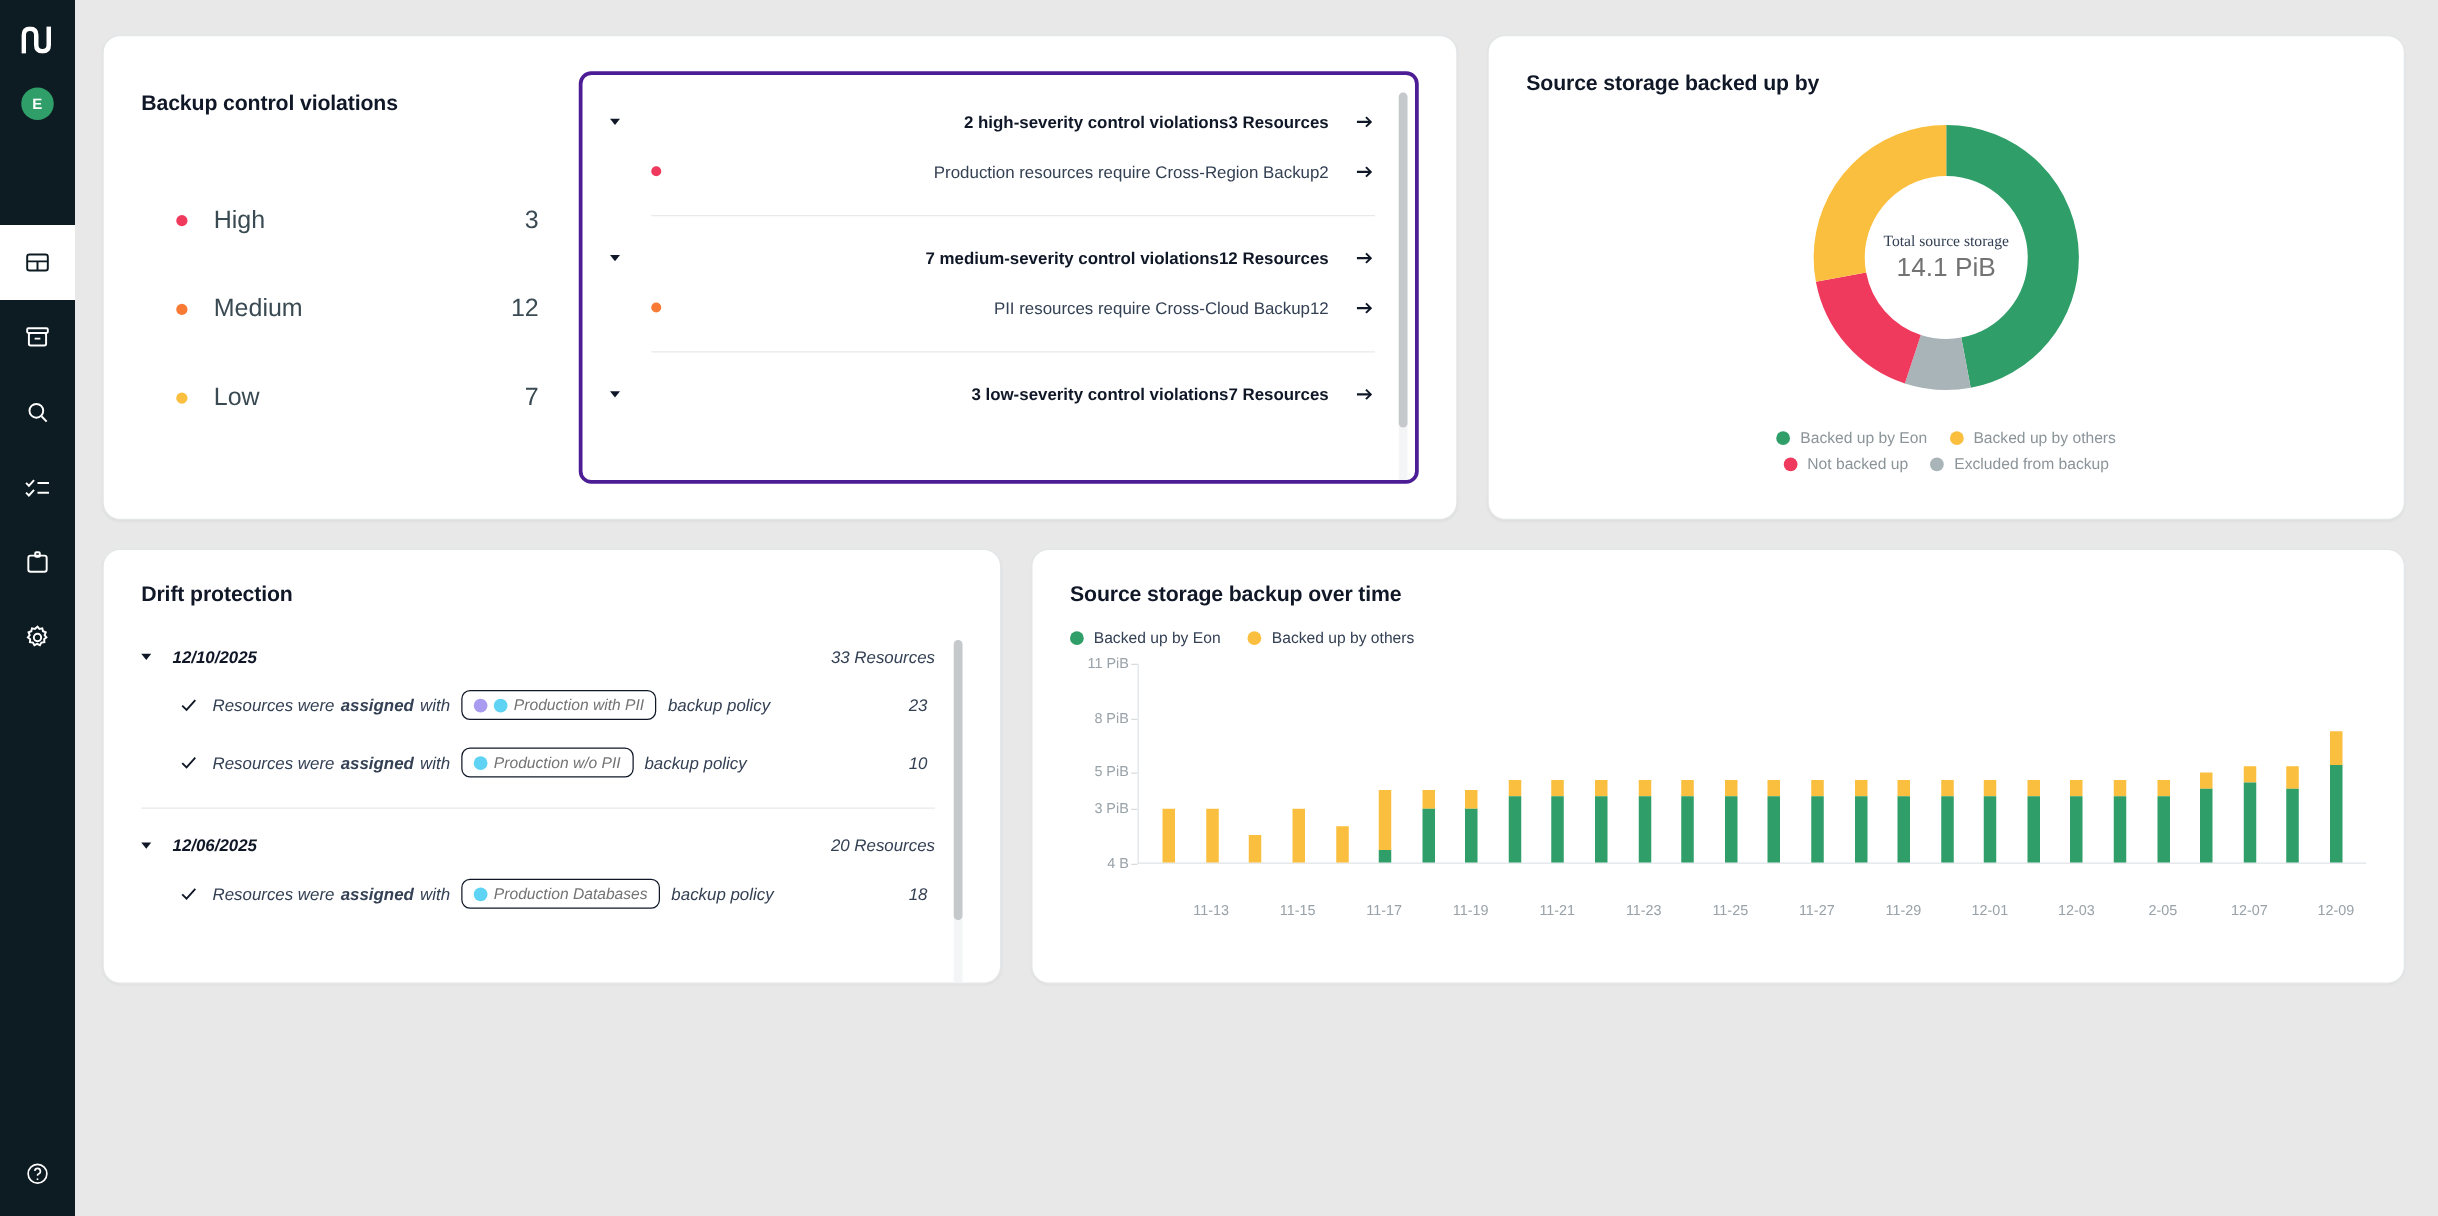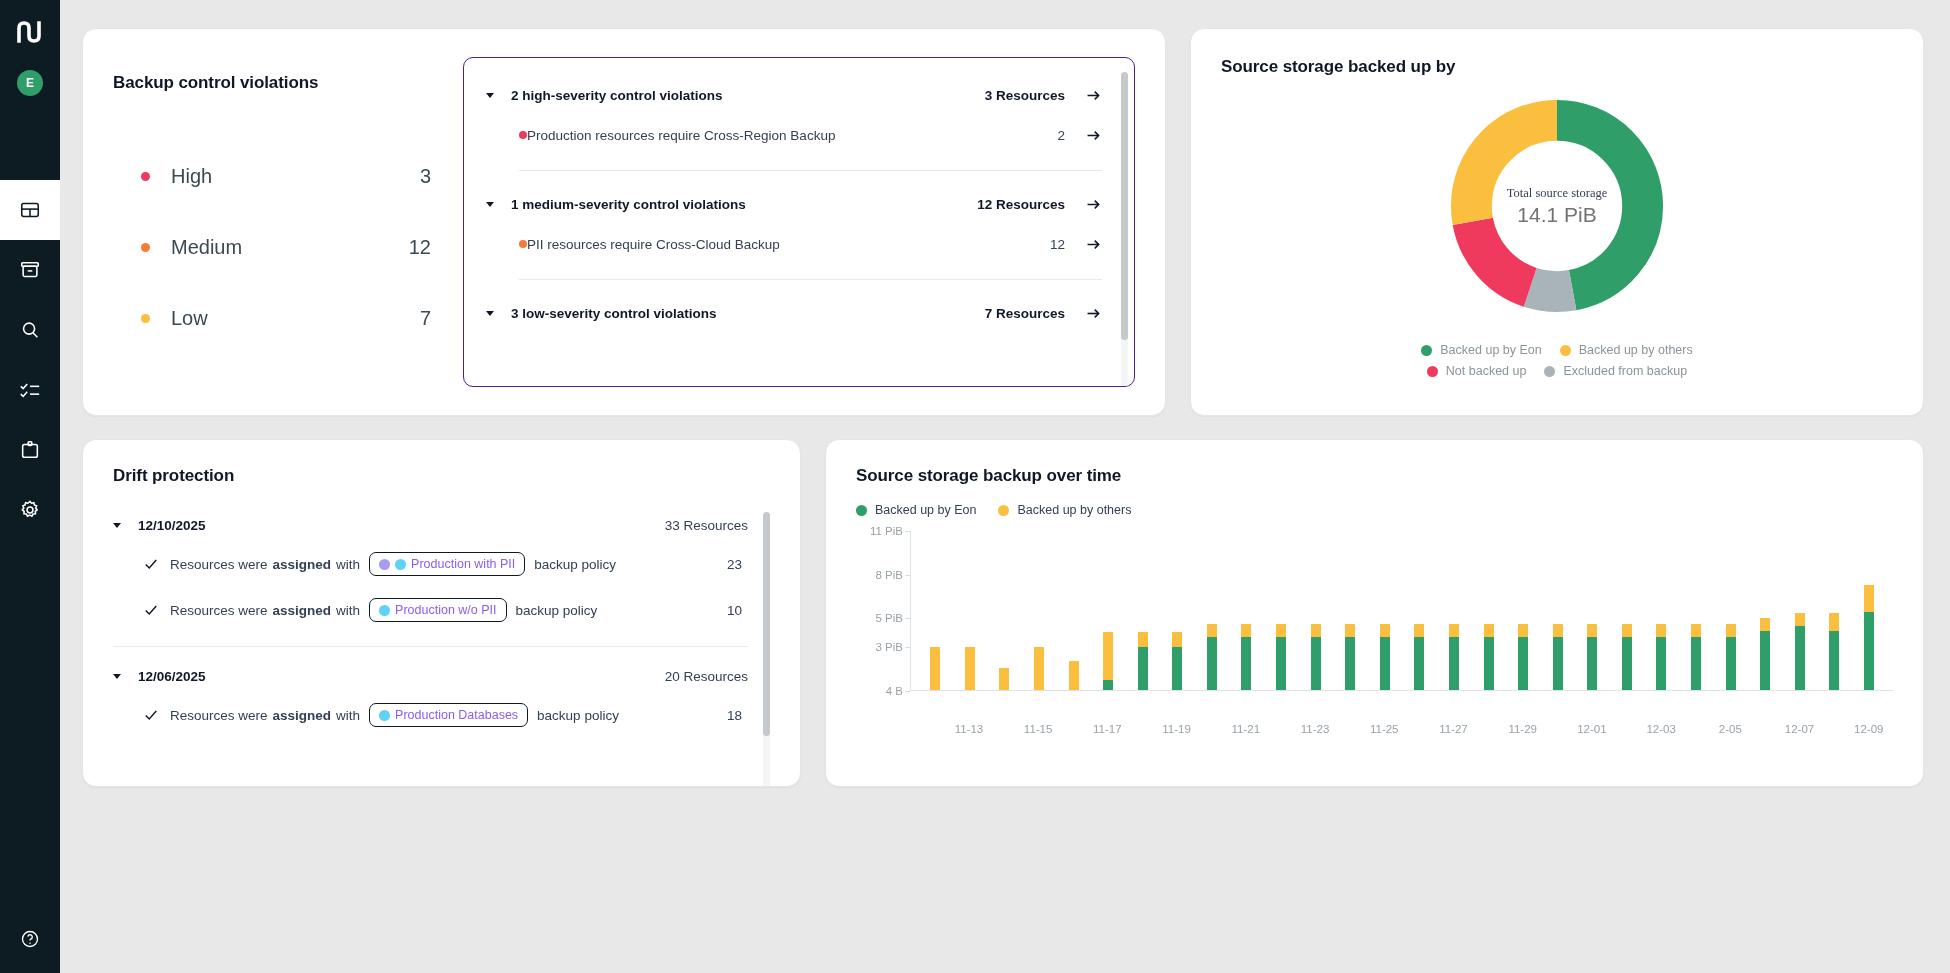--- a/index.html
+++ b/index.html
@@ -67,26 +67,27 @@
   .sev-row {
     display: flex; align-items: center;
     height: 71px;
   }
   .sev-dot { width: 9px; height: 9px; border-radius: 50%; flex: 0 0 9px; }
   .sev-label { font-size: 20px; color: #3a4a52; margin-left: 21px; flex: 1; }
   .sev-count { font-size: 20px; color: #3a4a52; padding-right: 24px; }
 
   .viol-panel {
     flex: 1;
-    border: 1px solid #4c1d95;
+    border: 3px solid #4c1d95;
     border-radius: 10px;
     margin-left: 8px;
     position: relative;
     overflow: hidden;
     padding: 0 10px 1px 0;
+    text-align: right;
   }
   .viol-scroll { height: 100%; padding: 24px 22px 10px 22px; overflow: hidden; }
   .viol-group-head {
     display: flex; align-items: center; height: 26px; margin-bottom: 4px;
   }
   .caret {
     width: 0; height: 0; flex: 0 0 8px;
     border-left: 4.5px solid transparent; border-right: 4.5px solid transparent;
     border-top: 5.5px solid #101828; margin-right: 17px;
   }
@@ -116,32 +117,32 @@
   }
   .donut-cap { font-size: 12.5px; color: #344054; font-family: Liberation Serif, serif; }
   .donut-val { font-size: 21px; color: #737373; }
   .donut-legend { margin-top: 24px; display: flex; flex-wrap: wrap; justify-content: center; width: 300px; row-gap: 7px; }
   .lg { display: flex; align-items: center; margin: 0 9px; }
   .lg-dot { width: 11px; height: 11px; border-radius: 50%; margin-right: 8px; }
   .lg-txt { font-size: 12.5px; color: #8b9499; }
 
   
   #card-drift { flex: 0 0 719px; height: 348px; padding: 26px 30px 0 30px; position: relative; overflow: hidden; }
-  .drift-body { margin-top: 26px; position: relative; padding-right: 22px; }
+  .drift-body { margin-top: 26px; position: relative; padding-right: 22px; font-style: italic; }
   .drift-group-head { display: flex; align-items: center; height: 26px; }
   .drift-date { font-size: 13.5px; font-weight: bold; color: #101828; flex: 1; }
   .drift-count { font-size: 13.5px; color: #344054; }
   .drift-item { display: flex; align-items: center; height: 40px; padding-left: 31px; margin-top: 6px; }
   .check { width: 14px; height: 14px; flex: 0 0 14px; }
   .di-text { font-size: 13.5px; color: #344054; margin-left: 12px; display: flex; align-items: center; gap: 5px; }
   .di-text b { font-weight: bold; }
   .tag {
     display: inline-flex; align-items: center; gap: 5px;
     border: 1.3px solid #101828; border-radius: 7px;
-    padding: 4px 9px; font-size: 12.5px; color: #8b5cf6;
+    padding: 4px 9px; font-size: 12.5px; color: #737373;
     margin: 0 4px;
   }
   .tag-dot { width: 11px; height: 11px; border-radius: 50%; display: inline-block; }
   .di-count { font-size: 13.5px; color: #344054; margin-left: auto; padding-right: 6px; }
   .drift-sep { height: 1px; background: #e6eaec; margin: 16px 0 16px 0; }
   .drift-scrollbar {
     position: absolute; right: 0; top: 0; width: 7px; height: 296px;
     background: #f4f5f6; border-radius: 4px;
   }
   .drift-thumb { width: 7px; background: #c5c9cc; border-radius: 4px; height: 224px; }
@@ -285,21 +286,21 @@
             <svg class="arrow-ico" viewBox="0 0 20 20">
               <line x1="3" y1="10" x2="16" y2="10" stroke="#101828" stroke-width="1.9"></line>
               <polyline points="11.5,5.5 16,10 11.5,14.5" fill="none" stroke="#101828" stroke-width="1.9"></polyline>
             </svg>
           </div>
 
           <div class="viol-sep"></div>
 
           <div class="viol-group-head">
             <span class="caret"></span>
-            <span class="viol-group-title">1 medium-severity control violations</span>
+            <span class="viol-group-title">7 medium-severity control violations</span>
             <span class="viol-group-count">12 Resources</span>
             <svg class="arrow-ico" viewBox="0 0 20 20">
               <line x1="3" y1="10" x2="16" y2="10" stroke="#101828" stroke-width="1.9"></line>
               <polyline points="11.5,5.5 16,10 11.5,14.5" fill="none" stroke="#101828" stroke-width="1.9"></polyline>
             </svg>
           </div>
           <div class="viol-item">
             <span class="vi-dot" style="background:#f97a34"></span>
             <span class="vi-text">PII resources require Cross-Cloud Backup</span>
             <span class="vi-count">12</span>

